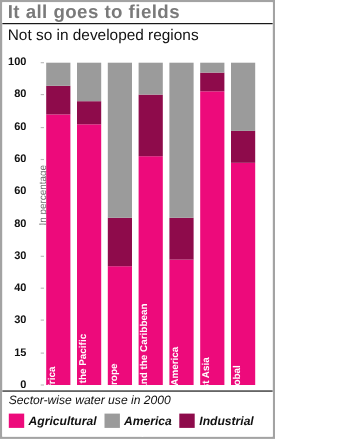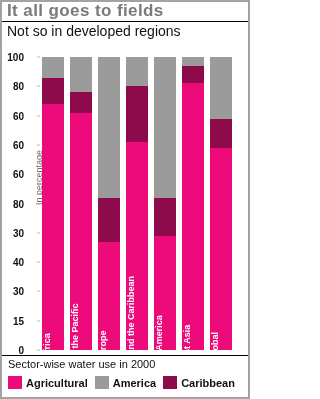--- a/index.html
+++ b/index.html
@@ -117,20 +117,21 @@
   
   .legend-box {
     position: absolute;
     left: 0;
     bottom: 0;
     width: 246px;
     height: 42px;
     border-top: 1px solid #000000;
     box-sizing: border-box;
     background: #ffffff;
+    font-style: italic;
   }
   .legend-caption {
     position: absolute;
     left: 6px;
     top: 2px;
     font-size: 11px;
     color: #111111;
     white-space: nowrap;
   }
   .legend-items {
@@ -246,18 +247,18 @@
         <div class="legend-item">
           <span class="swatch" style="background: rgb(237, 10, 123);"></span>
           <span class="legend-text">Agricultural</span>
         </div>
         <div class="legend-item">
           <span class="swatch" style="background: rgb(155, 155, 155);"></span>
           <span class="legend-text">America</span>
         </div>
         <div class="legend-item">
           <span class="swatch" style="background: rgb(142, 11, 75);"></span>
-          <span class="legend-text">Caribbean</span>
+          <span class="legend-text">Industrial</span>
         </div>
       </div>
   </div>
 
 </div>
 
 </body></html>

